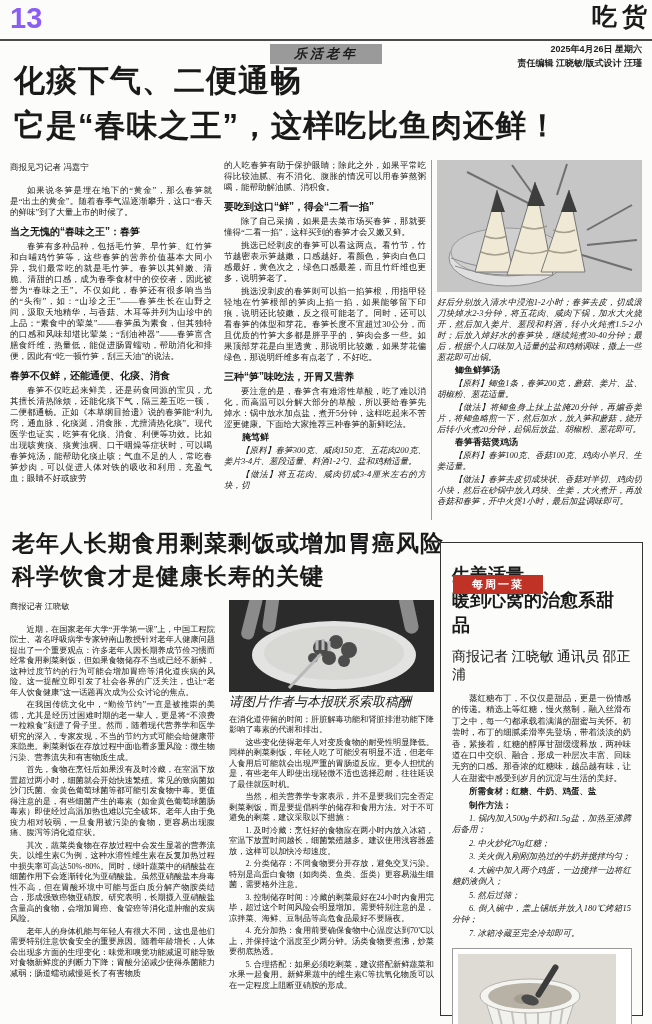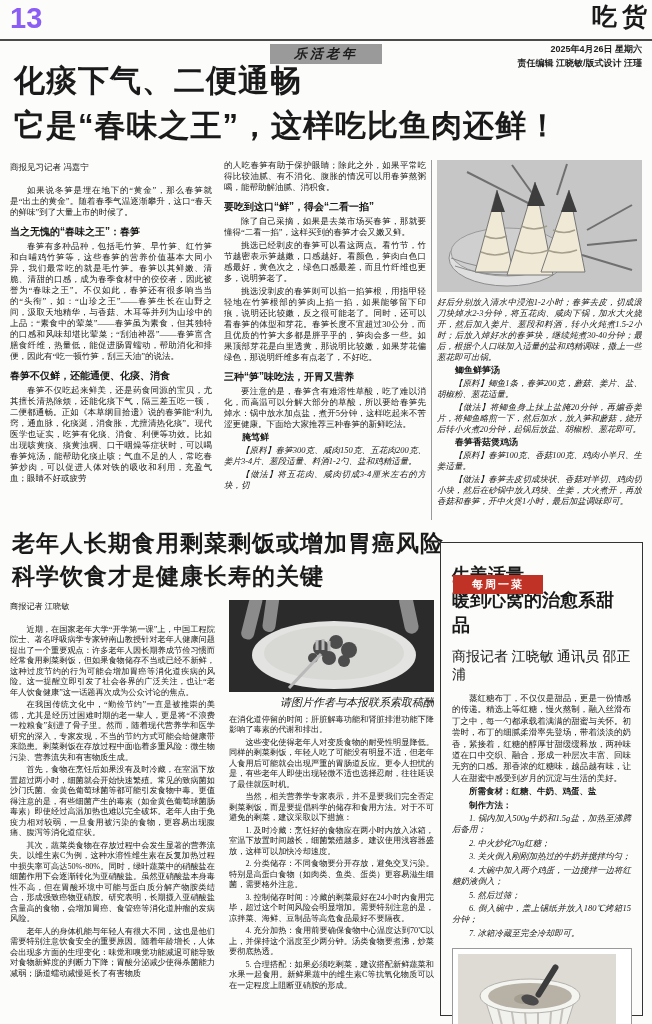--- a/index.html
+++ b/index.html
@@ -30,21 +30,21 @@
   .by{margin:2px 0 12px;}
   .p{text-indent:2em;}
   .pc{text-indent:0;}
   .h2{font-family:"Liberation Sans",sans-serif;font-weight:bold;font-size:10px;
       margin:8px 0 4px;text-indent:0;}
   .h3{font-family:"Liberation Sans",sans-serif;font-weight:bold;font-size:9px;text-indent:2em;margin-top:2px;}
   .r,.s{font-style:italic;text-indent:2em;}
   .rc{font-style:italic;text-indent:0;}
   .b{font-weight:bold;text-indent:2em;}
   .photo{display:block;margin-bottom:5px;}
-  .cap{font-style:italic;font-size:11px;text-align:right;margin:1px 0 7px;}
+  .cap{font-style:italic;font-size:13px;text-align:left;margin:1px 0 7px;}
   
   .a2-hl{position:absolute;left:12px;top:527px;font-family:"Liberation Sans",sans-serif;
          font-weight:900;font-size:23px;line-height:33px;letter-spacing:1px;}
   .a2-cols{position:absolute;left:10px;top:600px;width:424px;height:420px;display:flex;}
   .a2-cols .c{font-size:8.2px;line-height:10.5px;}
   .c4,.c5{width:205px;}
   .gap2{width:14px;flex:none;}
   
   .box{position:absolute;left:440px;top:542px;width:203px;height:474px;border:1px solid #333;
        padding:12px 11px 8px;box-sizing:border-box;background:#fcfcfa;}

